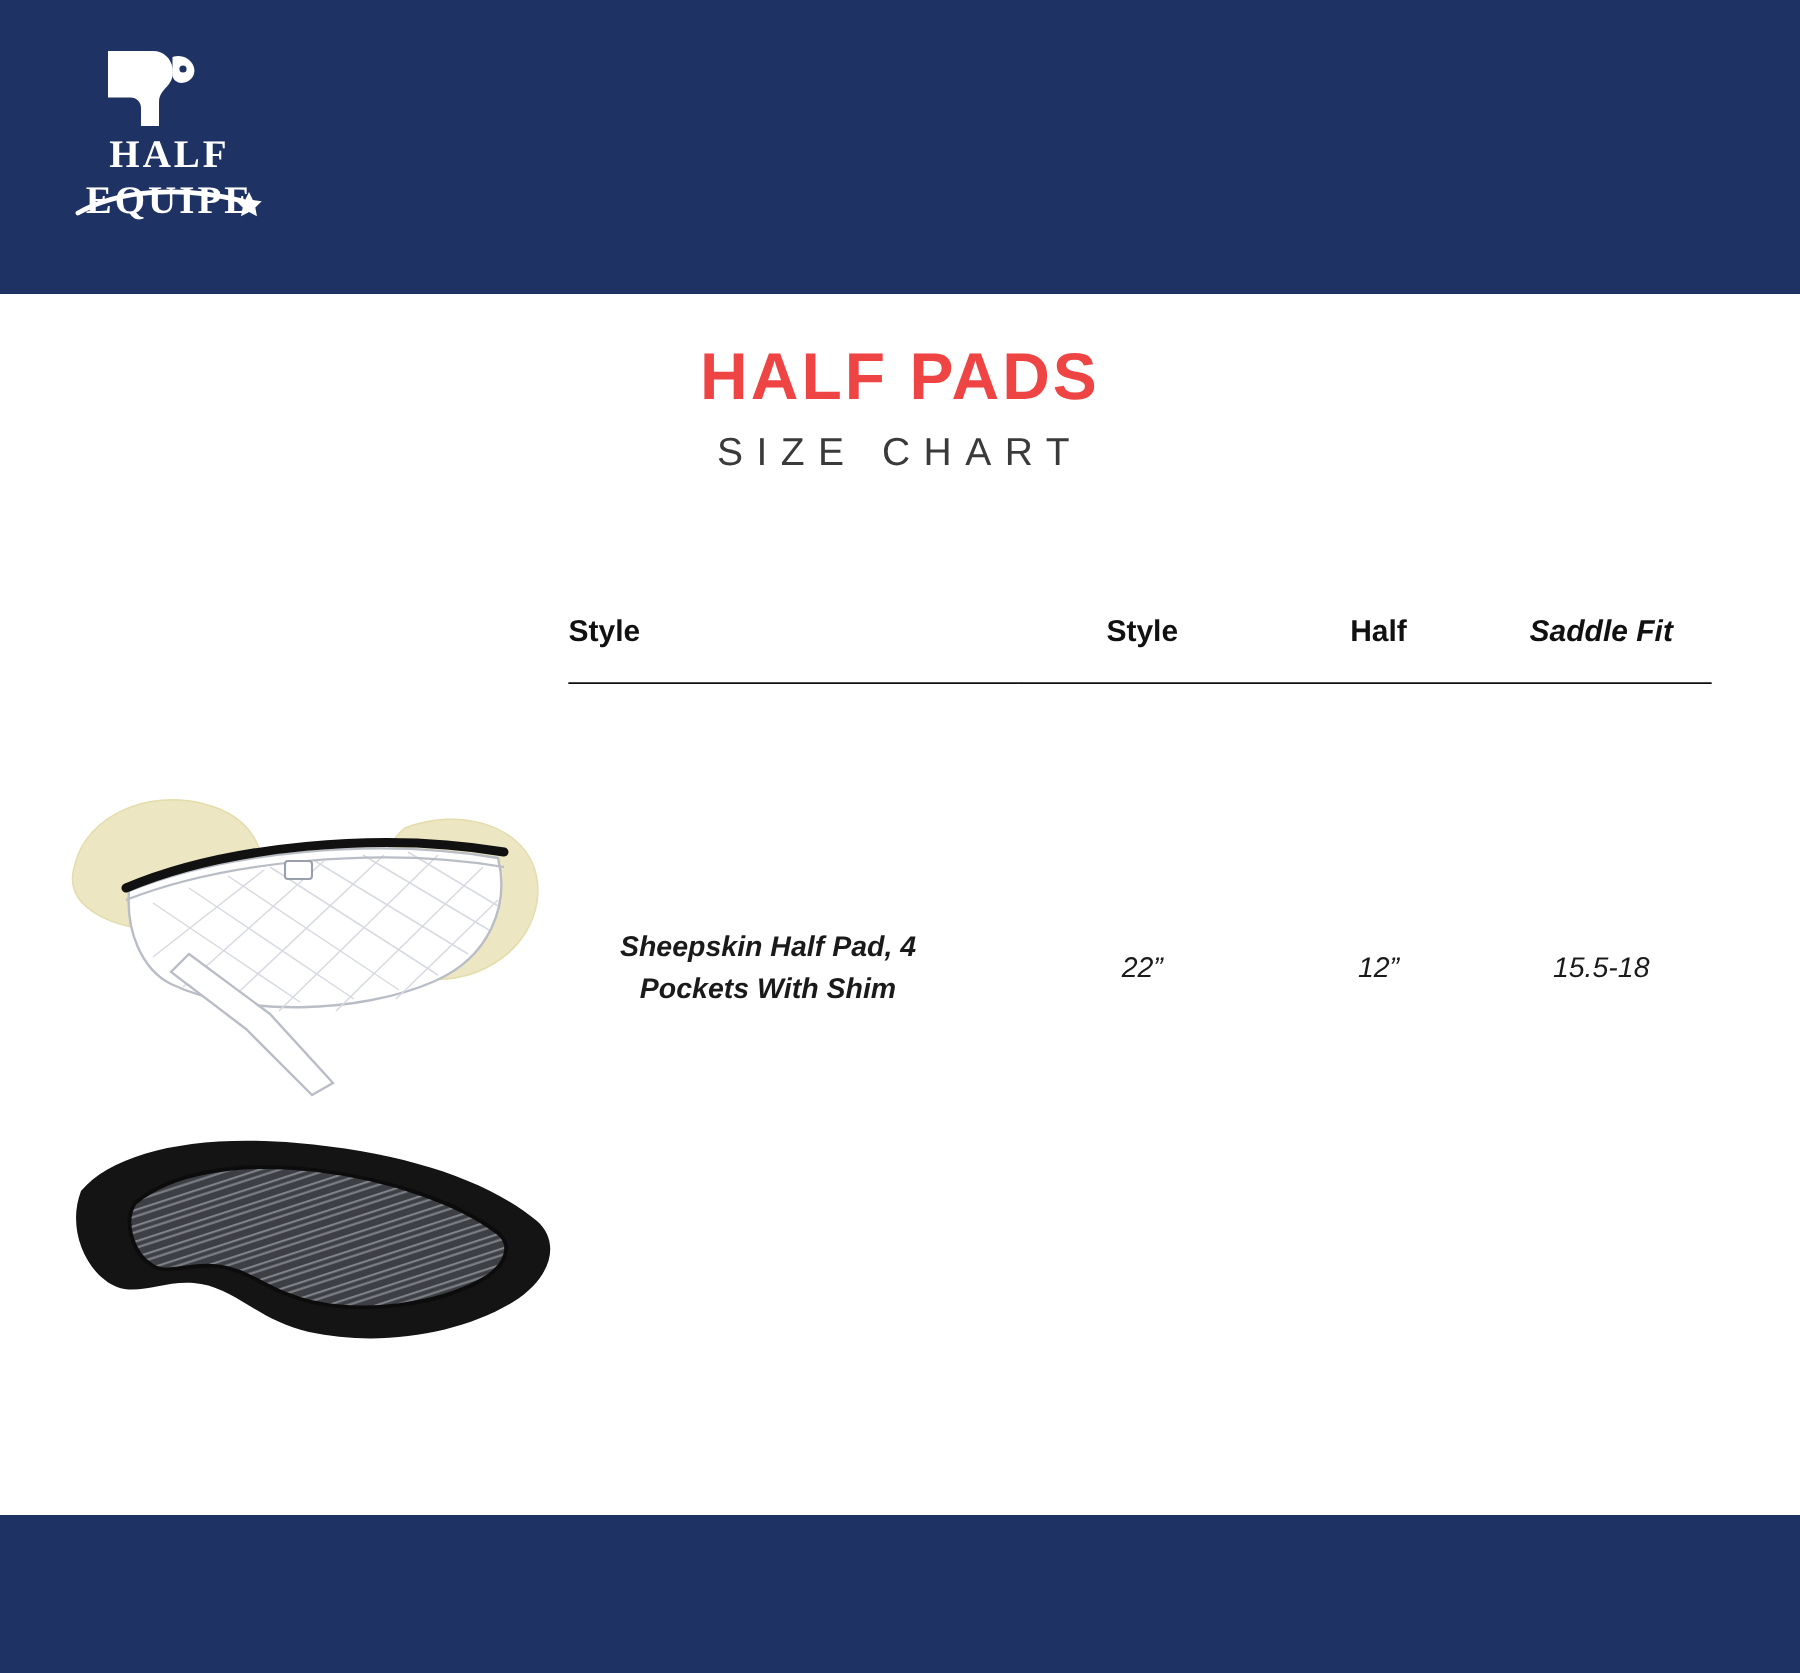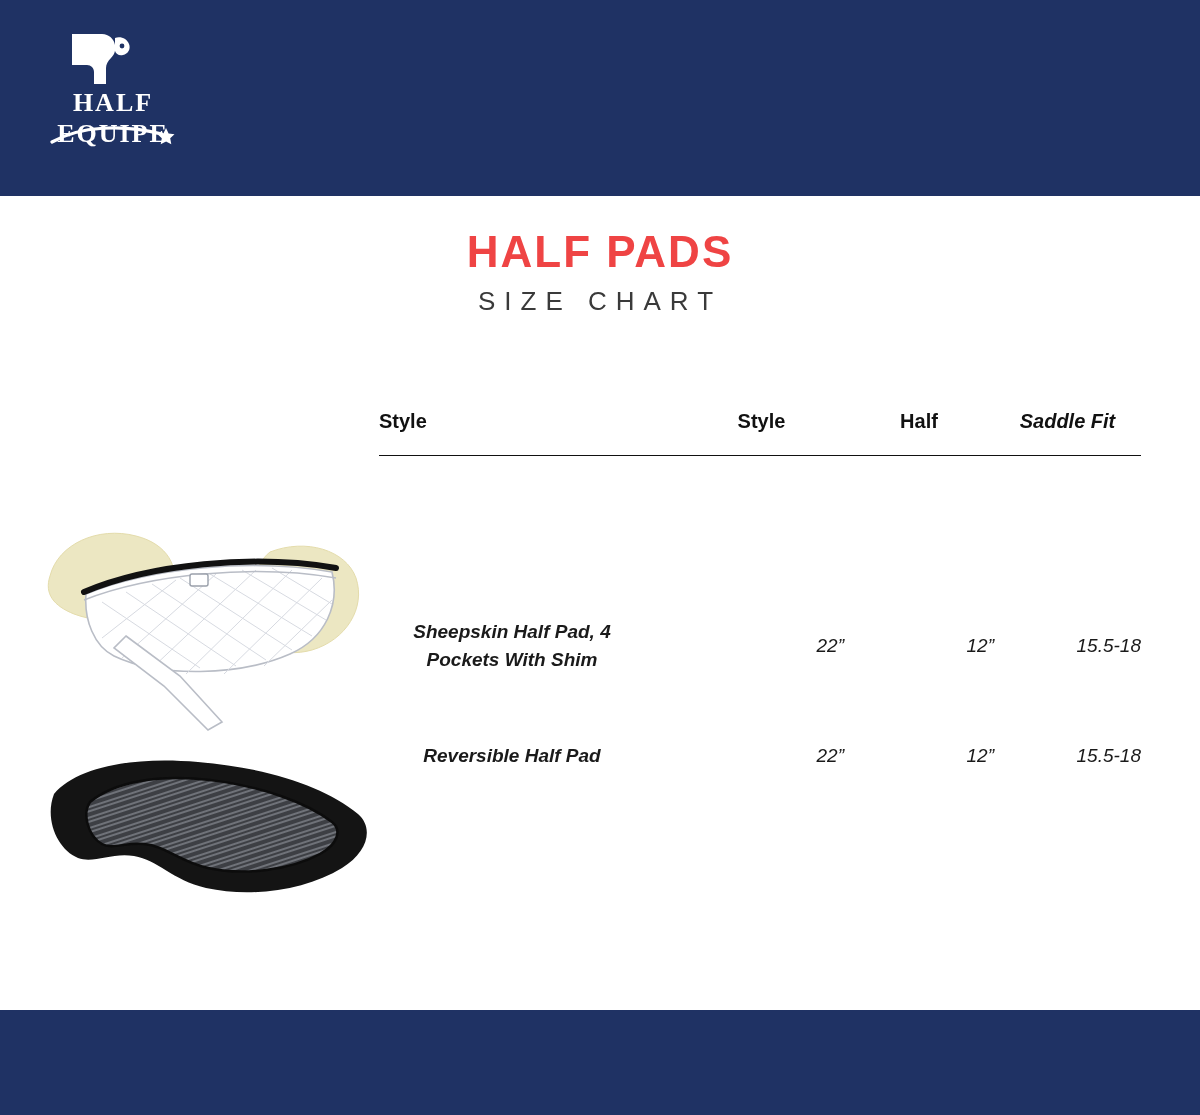--- a/index.html
+++ b/index.html
@@ -124,21 +124,21 @@
   }
   table.size-chart th.col-spine { width: 165px; }
   table.size-chart th.col-drop  { width: 150px; }
   table.size-chart th.col-fit   { width: 147px; font-style: italic; }
 
   table.size-chart td {
     font-family: "Liberation Sans", sans-serif;
     font-style: italic;
     font-size: 19px;
     color: #1a1a1a;
-    text-align: right;
+    text-align: center;
     vertical-align: middle;
     padding: 0;
   }
   table.size-chart td.cell-style {
     text-align: center;
     line-height: 1.45;
     padding-right: 34px;
     font-weight: bold;
   }
   tr.spacer-row td { height: 135px; padding: 0; }
@@ -274,23 +274,17 @@
           <td></td>
         <td></td>
           <td></td>
       </tr>
       <tr class="data-row">
         <td class="cell-style">Sheepskin Half Pad, 4 Pockets With Shim</td>
         <td>22”</td>
         <td>12”</td>
         <td>15.5-18</td>
       </tr>
-      <tr class="data-row">
-        <td class="cell-style">Reversible Half Pad</td>
-        <td>22”</td>
-        <td>12”</td>
-        <td>15.5-18</td>
-      </tr>
     </tbody>
   </table>
 </div>
 
 <div class="footer-band"></div>
 
 </body></html>

